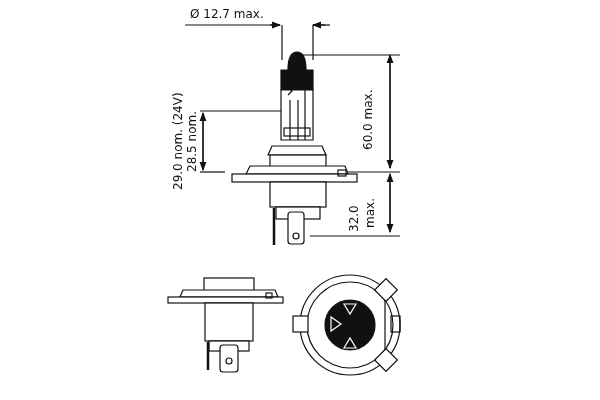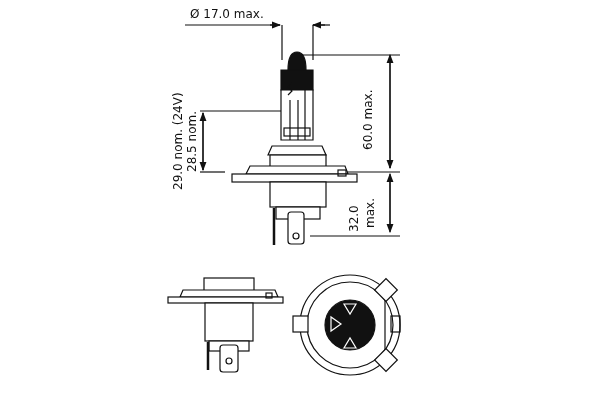--- a/index.html
+++ b/index.html
@@ -90,19 +90,19 @@
         <rect x="378" y="352" width="16" height="16" transform="rotate(45 386 360)" fill="#fff"></rect>
         <g stroke="#fff" fill="#fff">
           <path d="M344,304 L356,304 L350,314 Z" fill="none"></path>
           <path d="M331,317 L331,331 L341,324 Z" fill="none"></path>
           <path d="M344,348 L356,348 L350,338 Z" fill="none"></path>
         </g>
       </g>
     </g>
   </svg>
 
-  <div class="lbl" style="left:190px;top:8px;">Ø 17.0 max.</div>
+  <div class="lbl" style="left:190px;top:8px;">Ø 12.7 max.</div>
   <div class="lbl rot" style="left:362px;top:150px;">60.0 max.</div>
   <div class="lbl rot" style="left:348px;top:232px;">32.0</div>
   <div class="lbl rot" style="left:364px;top:228px;">max.</div>
   <div class="lbl rot" style="left:172px;top:190px;">29.0 nom. (24V)</div>
   <div class="lbl rot" style="left:186px;top:172px;">28.5 nom.</div>
 </div>
 
 </body></html>

